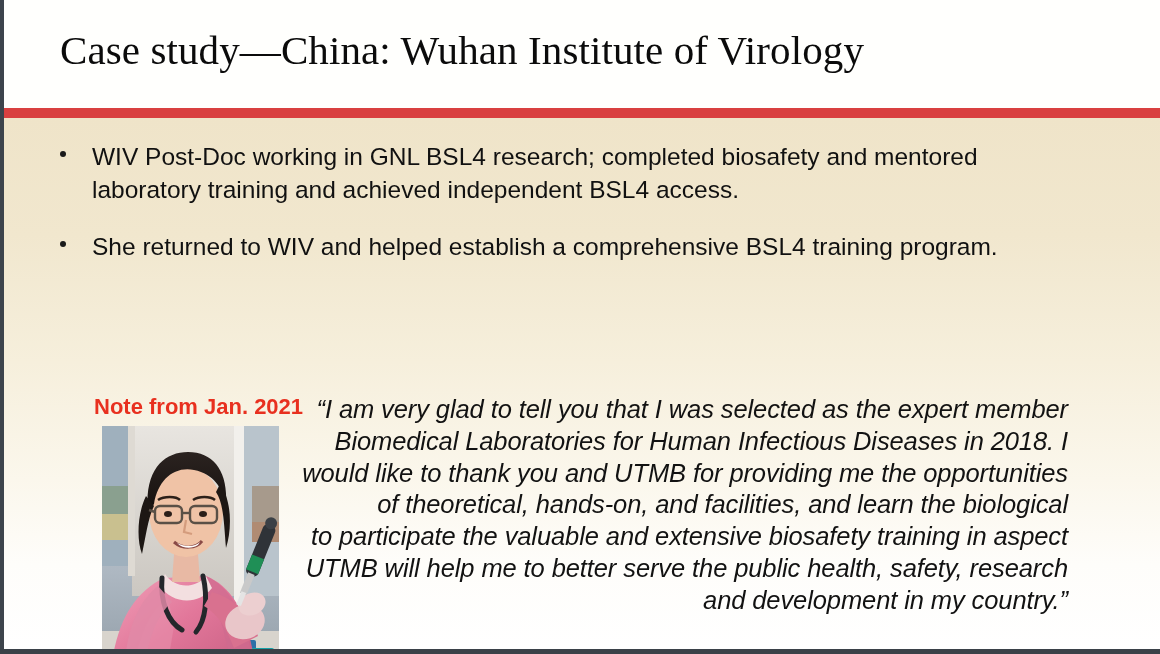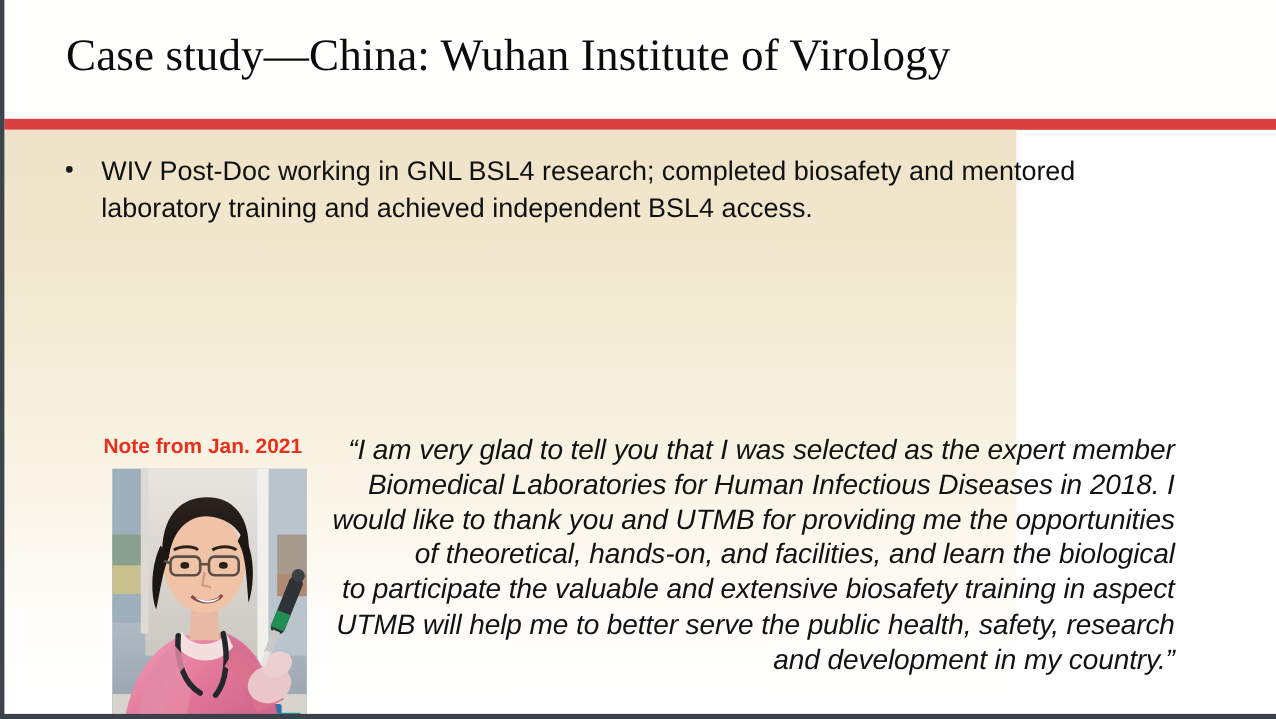--- a/index.html
+++ b/index.html
@@ -65,21 +65,21 @@
     width: 1156px;
     height: 10px;
     background: #d94040;
   }
 
   
   .body-area {
     position: absolute;
     left: 4px;
     top: 118px;
-    width: 920px;
+    width: 1156px;
     height: 531px;
     background: linear-gradient(to bottom,
                 #efe4c9 0%,
                 #f1e7ce 22%,
                 #f6efdc 46%,
                 #fbf7ec 68%,
                 #fefdfa 84%,
                 #ffffff 100%);
   }
 
@@ -112,21 +112,21 @@
     color: #111111;
   }
 
   
   .note-label {
     position: absolute;
     left: 90px;
     top: 278px;
     font-family: "Liberation Sans", sans-serif;
     font-weight: bold;
-    font-size: 19px;
+    font-size: 22px;
     line-height: 22px;
     color: #e8301f;
     white-space: nowrap;
     text-align: center;
   }
 
   
   .photo {
     position: absolute;
     left: 98px;
@@ -166,20 +166,24 @@
   </div>
   <div class="title-rule"></div>
 
   <div class="body-area">
 
     <div class="bullets">
       <div class="bullet-row">
         <span class="bullet-dot"></span>
         <span class="bullet-text">WIV Post-Doc working in GNL BSL4 research; completed biosafety and mentored laboratory training and achieved independent BSL4 access.</span>
       </div>
+      <div class="bullet-row">
+        <span class="bullet-dot"></span>
+        <span class="bullet-text">She returned to WIV and helped establish a comprehensive BSL4 training program.</span>
+      </div>
     </div>
 
     <div class="note-label">Note from Jan. 2021</div>
 
     <div class="photo">
       <svg width="177" height="260" viewBox="0 0 177 260" aria-hidden="true">
         <defs>
           <linearGradient id="winBg" x1="0" y1="0" x2="0" y2="1">
             <stop offset="0%" stop-color="#cfd6de"></stop>
             <stop offset="55%" stop-color="#aeb8c2"></stop>

